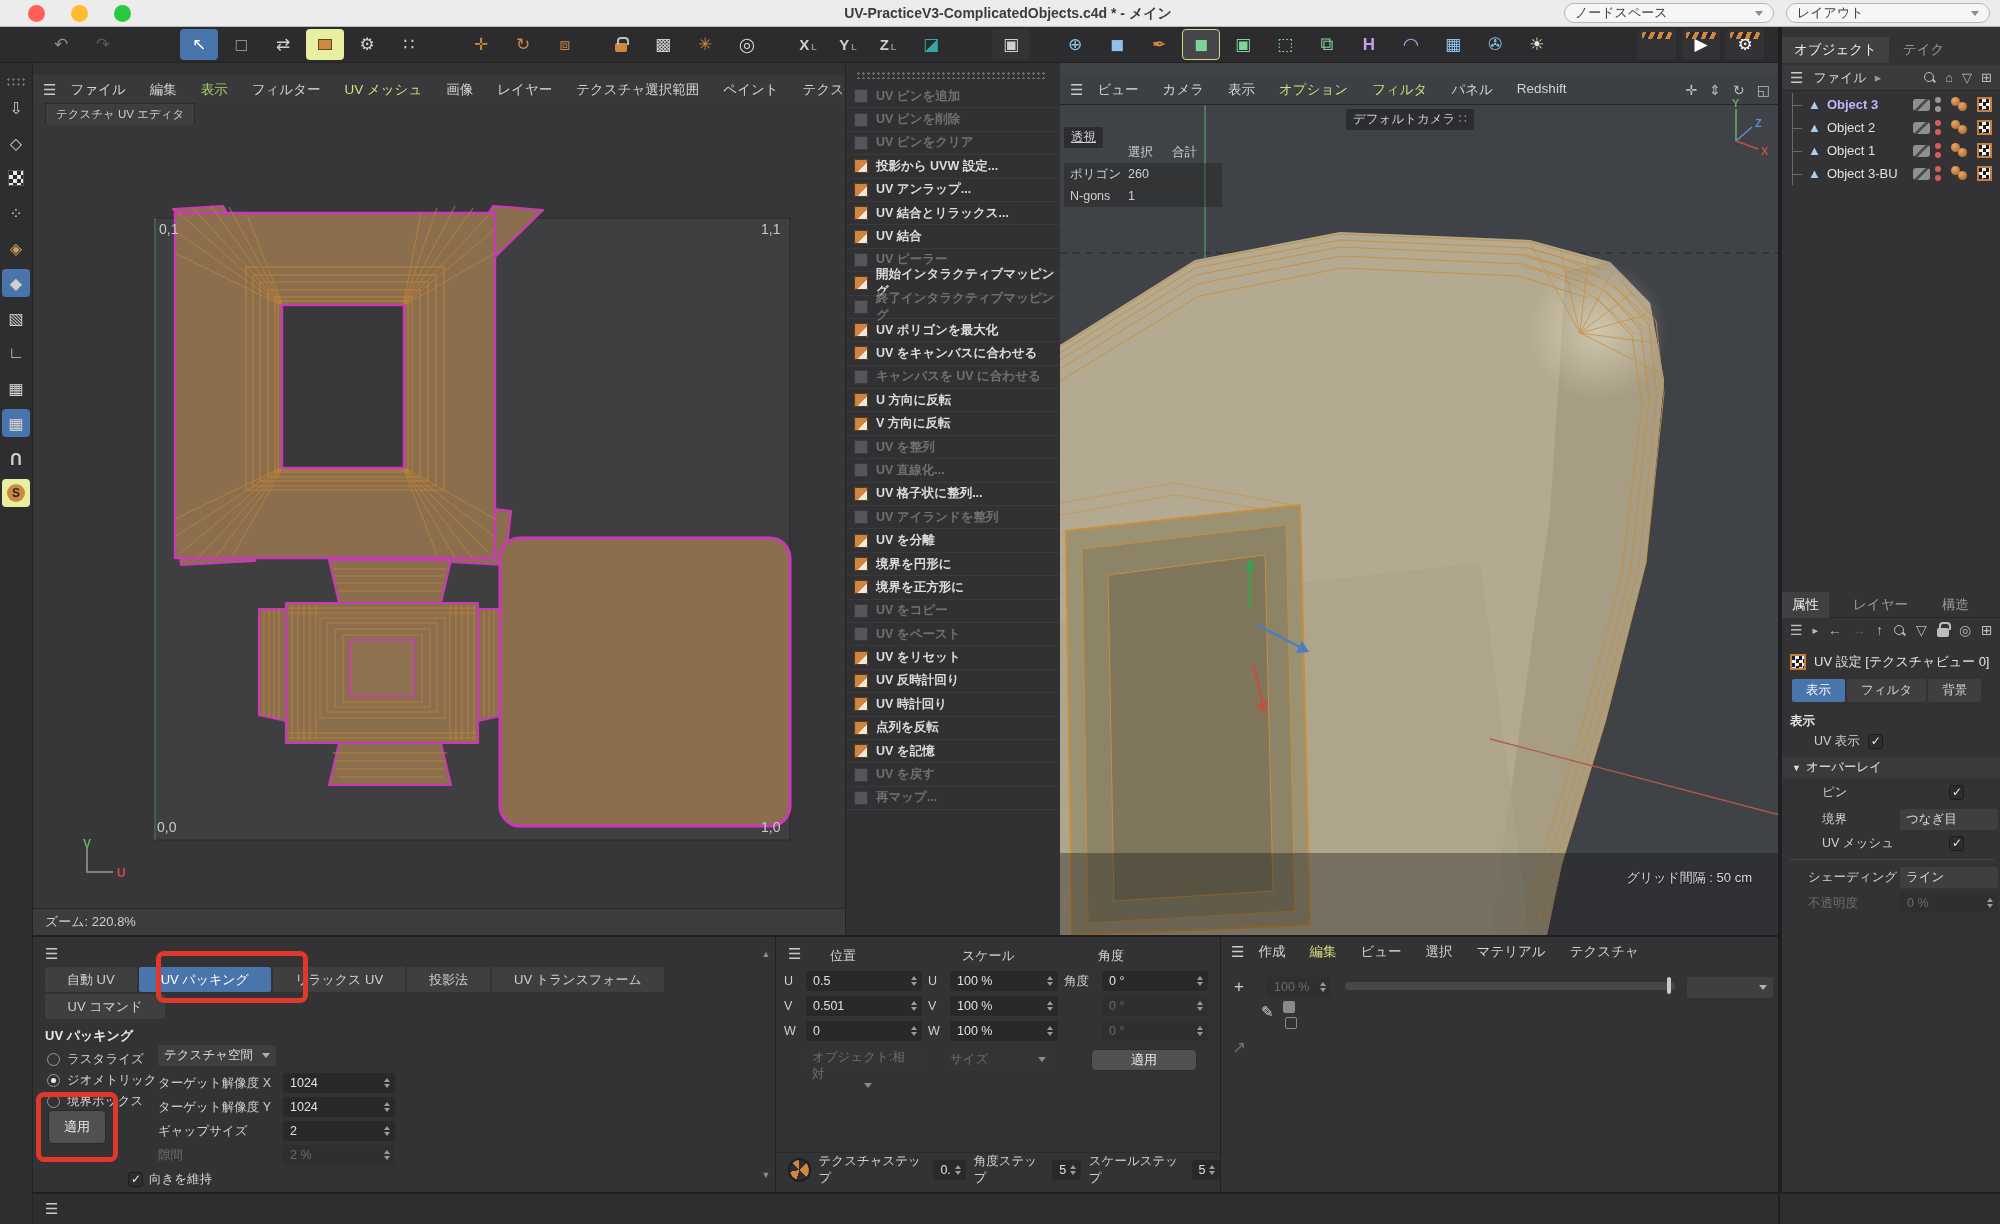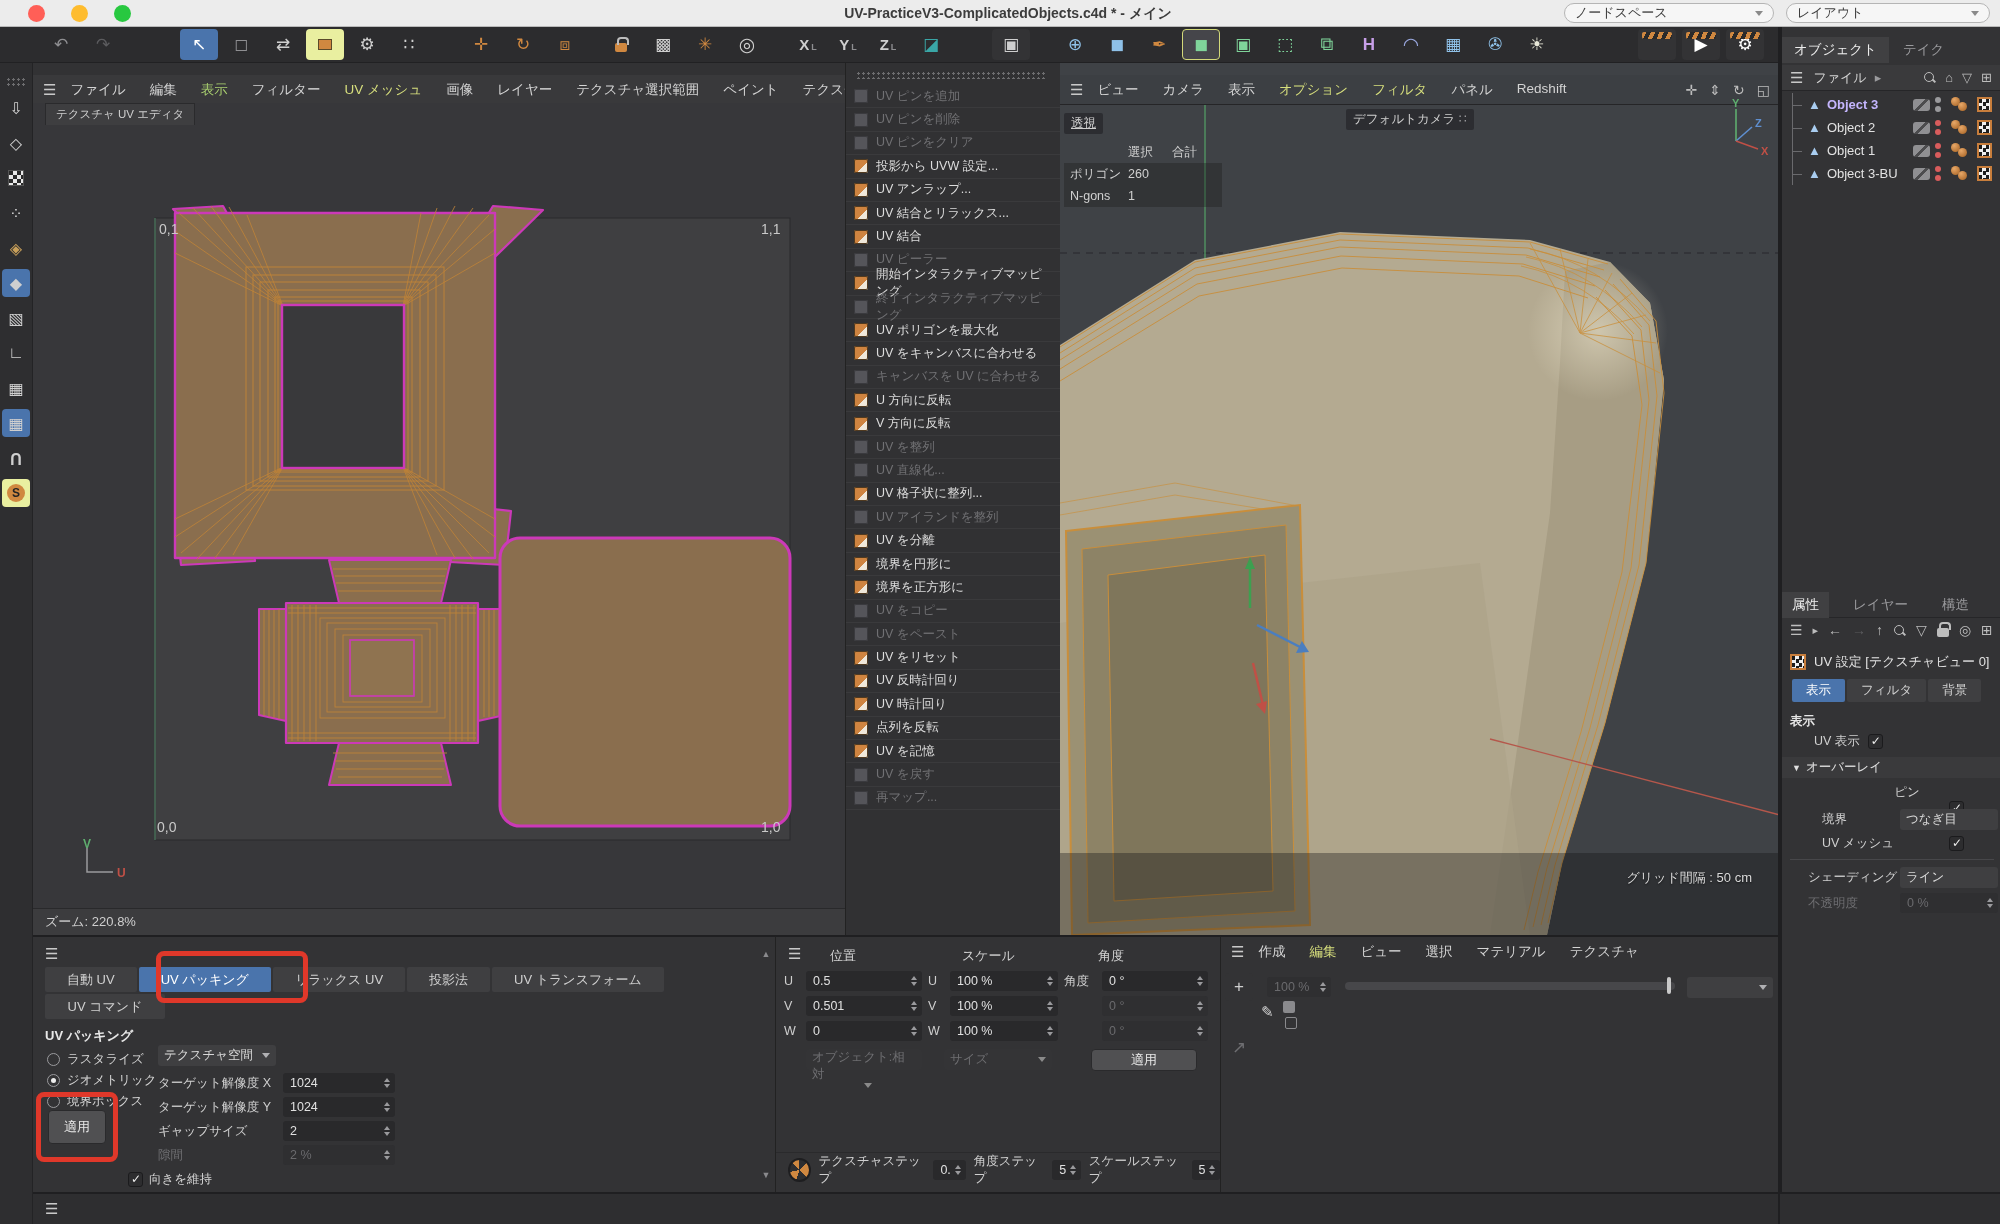--- a/index.html
+++ b/index.html
@@ -49,21 +49,21 @@
   .lockx::before{content:"";position:absolute;left:2px;top:-6px;width:8px;height:6px;border:2px solid #bdbdbd;border-bottom:none;border-radius:4px 4px 0 0;}
   .grip{background-image:radial-gradient(#6e6e70 1px,transparent 1.2px);background-size:5px 5px;}
   
   .uvpanel{left:33px;top:63px;width:812px;height:872px;}
   .uvtab{position:absolute;left:12px;top:40px;height:22px;padding:0 10px;background:#3e3e40;color:#cfcfcf;font-size:11.5px;display:flex;align-items:center;z-index:3;border:1px solid #2a2a2c;border-bottom:none;}
   .uvcanvas{position:absolute;left:0;top:40px;width:812px;height:805px;background:#37373a;overflow:hidden;}
   .corner{position:absolute;font-size:14px;color:#c9c9c9;z-index:2;}
   .statusbar{position:absolute;left:0;bottom:0;width:812px;height:27px;background:#3c3c3e;border-top:1px solid #29292b;display:flex;align-items:center;padding:0 12px;font-size:13px;color:#cfcfcf;}
   .uvaxis{position:absolute;left:40px;top:735px;width:60px;height:50px;z-index:2;}
   
-  .cmdpanel{left:845px;top:63px;width:240px;height:872px;background:#313133;border-left:1px solid #222;border-right:3px solid #86efac;}
+  .cmdpanel{left:845px;top:63px;width:240px;height:872px;background:#313133;border-left:1px solid #222;border-right:1px solid #86efac;font-weight:bold;}
   .cmdlist{position:absolute;left:0;top:22px;right:0;}
   .cmd{display:flex;align-items:center;height:23.4px;padding:0 8px;border-bottom:1px solid #3a3a3c;gap:8px;font-size:12.5px;color:#dcdcdc;}
   .cmd .cicon{width:14px;height:14px;border-radius:2px;background:linear-gradient(135deg,#cf8440 0 60%,#f0e8da 60%);box-shadow:inset 0 0 0 1px #513a1f;flex:0 0 auto;}
   .cmd .gear{margin-left:auto;color:#242426;font-size:13px;}
   .cmd.disabled{color:#707073;}
   .cmd.disabled .cicon{background:#55555a;box-shadow:inset 0 0 0 1px #3a3a3e;}
   .cmd.disabled .gear{color:#3d3d40;}
   
   .vppanel{left:1060px;top:63px;width:720px;height:872px;background:#3f4246;}
   .vpbadge{position:absolute;background:rgba(30,30,32,.55);color:#cfcfcf;font-size:12.5px;padding:2px 7px;border-radius:2px;z-index:4;}
@@ -682,21 +682,21 @@
           <span class="mi">パネル</span>
           <span class="mi">Redshift</span>
         </div>
       <div class="mbicons">
         <span class="mbi">✛</span>
         <span class="mbi">⇕</span>
         <span class="mbi">↻</span>
         <span class="mbi">◱</span>
       </div>
     </div>
-    <span class="vpbadge" style="left:4px;top:50px;text-decoration:underline;">透視</span>
+    <span class="vpbadge" style="left:4px;top:64px;text-decoration:underline;">透視</span>
     <span class="vpbadge" style="left:286px;top:46px;"><span>デフォルトカメラ</span> <span style="color:#9a9a9d;">∷</span></span>
     <div class="stats">
       <div class="srowh">
           <span class="sl"></span>
           <span class="sv">選択</span>
           <span class="sv">合計</span>
         </div>
       <div>
 
           <div class="srow">
@@ -823,21 +823,21 @@
       </div>
     <span class="asec" style="left:8px;top:686px;">表示</span>
     <div class="arow" style="left:32px;top:706px;gap:8px;">
       <span>UV 表示</span>
       <span class="cb on"></span>
     </div>
     <div class="ahd" style="top:730px;">
         <span style="font-size:9px;">▼</span>
         <span>オーバーレイ</span>
       </div>
-    <div class="arow" style="left:40px;top:757px;width:170px;flex-direction:column;">
+    <div class="arow" style="left:40px;top:757px;width:170px;">
       <span>ピン</span>
       <span class="cb on" style="margin-left:auto;margin-right:28px;"></span>
     </div>
     <div class="arow" style="left:40px;top:782px;width:176px;gap:40px;">
       <span>境界</span>
       <span class="dd" style="margin-left:auto;width:98px;">
           <span>つなぎ目</span>
         </span>
     </div>
     <div class="arow" style="left:40px;top:808px;width:170px;">

